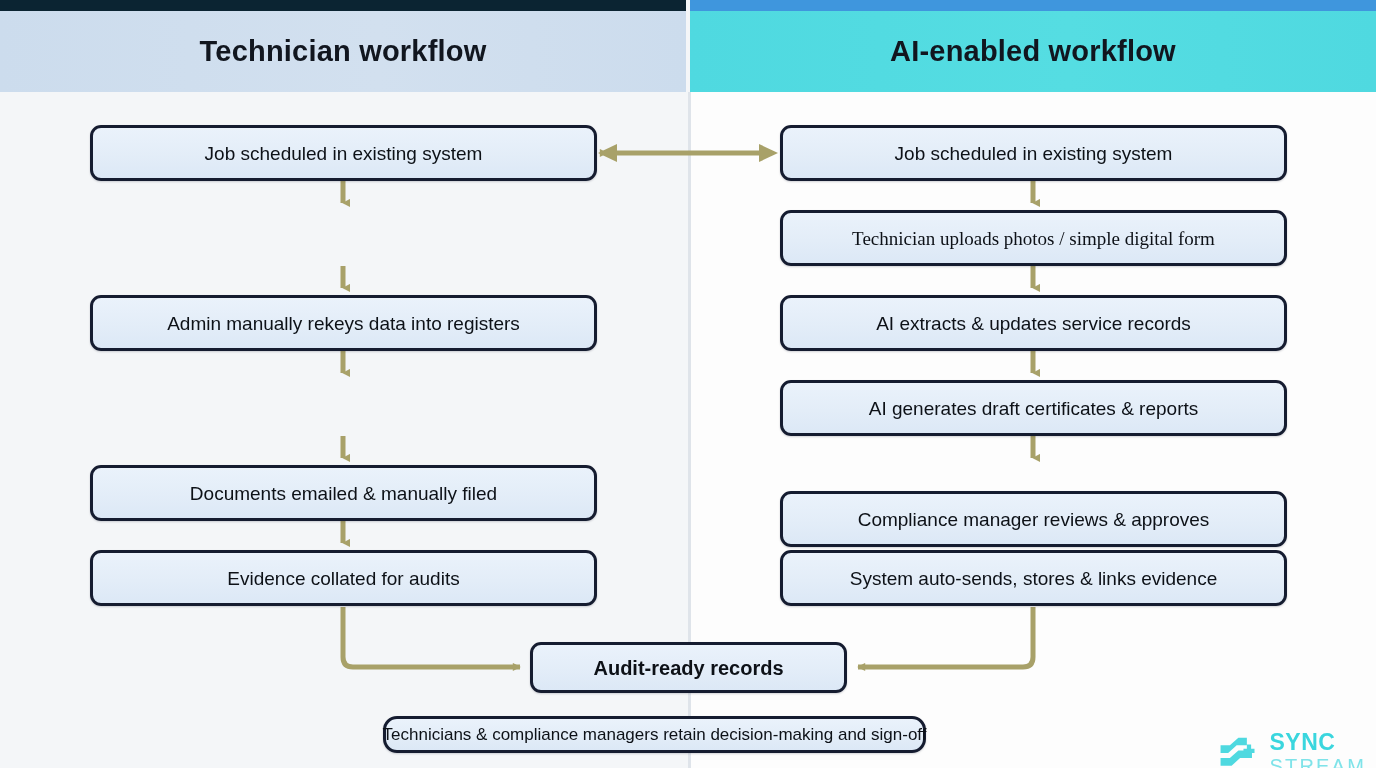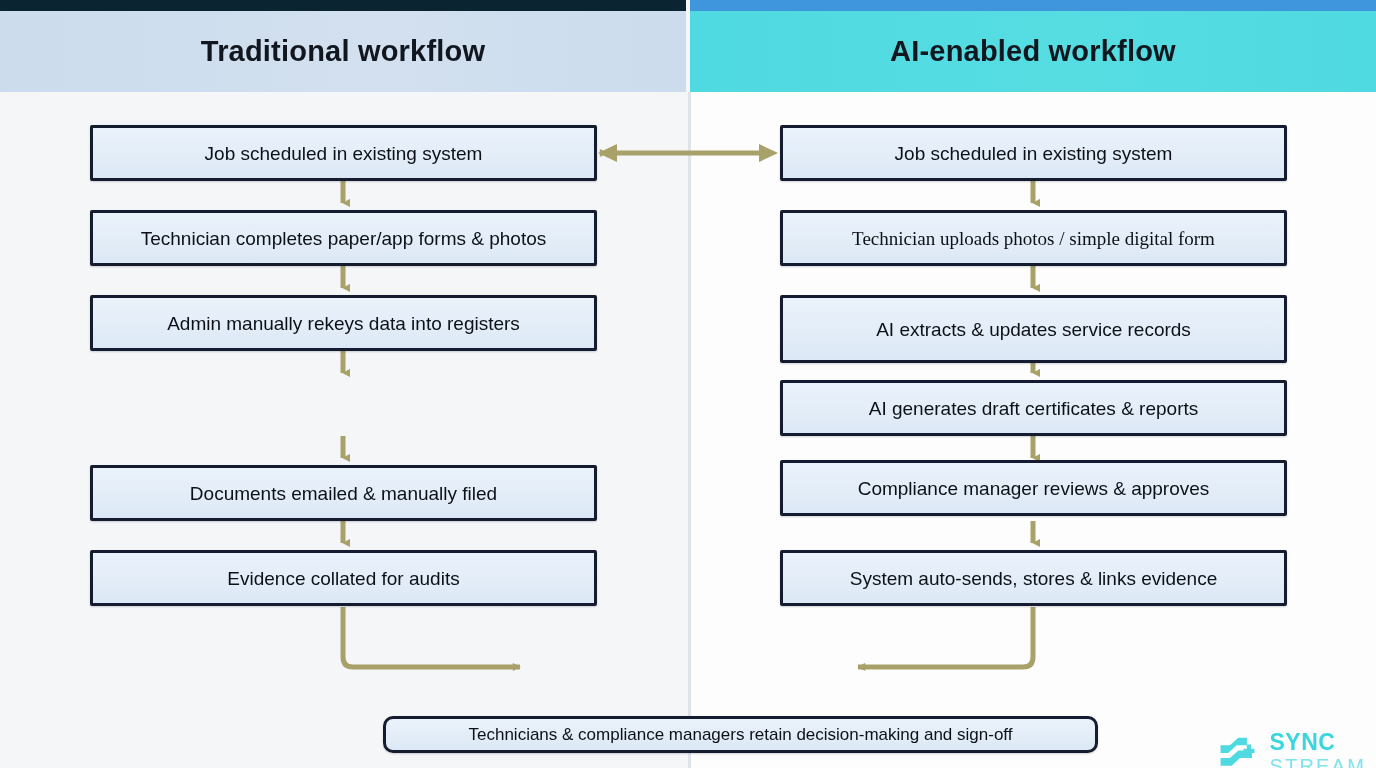--- a/index.html
+++ b/index.html
@@ -65,21 +65,21 @@
     color: #11161f;
     letter-spacing: 0.2px;
     white-space: nowrap;
   }
 
   
   .node {
     position: absolute;
     box-sizing: border-box;
     border: 3px solid #151c30;
-    border-radius: 2px;
+    border-radius: 11px;
     background: linear-gradient(180deg,#eaf2fb 0%, #e3edf8 55%, #dce8f6 100%);
     display: flex;
     align-items: center;
     justify-content: center;
     box-shadow: 0 1px 2px rgba(10,18,38,0.18);
   }
   .node-label {
     font-size: 19px;
     color: #0d1117;
     white-space: nowrap;
@@ -142,21 +142,21 @@
 
 <div id="canvas">
 
   <div class="panel-bg" id="panel-left-bg"></div>
   <div class="panel-bg" id="panel-right-bg"></div>
 
   <div class="accent-strip" id="accent-left"></div>
   <div class="accent-strip" id="accent-right"></div>
 
   <div class="header-band" id="header-left">
-    <span class="header-title">Traditional workflow</span>
+    <span class="header-title">Technician workflow</span>
   </div>
   <div class="header-band" id="header-right">
     <span class="header-title">AI-enabled workflow</span>
   </div>
 
   <div id="center-divider"></div>
 
   <svg id="connectors" viewBox="0 0 1376 768" xmlns="http://www.w3.org/2000/svg">
     <defs>
       <marker id="arrowDown" markerWidth="9" markerHeight="9" refX="4.5" refY="7.6" orient="auto" markerUnits="userSpaceOnUse">
@@ -196,54 +196,54 @@
     </g>
 
     <path d="M343 607 L343 657 Q343 667 353 667 L520 667" stroke="#a8a169" stroke-width="5" fill="none" stroke-linecap="butt" marker-end="url(#arrowRight)"></path>
 
     <path d="M1033 607 L1033 657 Q1033 667 1023 667 L858 667" stroke="#a8a169" stroke-width="5" fill="none" stroke-linecap="butt" marker-end="url(#arrowLeft)"></path>
   </svg>
 
   <div class="node" style="left:90px; top:125px; width:507px; height:56px;">
     <span class="node-label">Job scheduled in existing system</span>
   </div>
-  <div class="node" style="left:90px; top:210px; width:507px; height:56px;">
-    <span class="node-label">Technician completes paper/app forms &amp; photos</span>
-  </div>
   <div class="node" style="left:90px; top:295px; width:507px; height:56px;">
     <span class="node-label">Admin manually rekeys data into registers</span>
   </div>
   <div class="node" style="left:90px; top:465px; width:507px; height:56px;">
     <span class="node-label">Documents emailed &amp; manually filed</span>
   </div>
   <div class="node" style="left:90px; top:550px; width:507px; height:56px;align-items:center;">
     <span class="node-label">Evidence collated for audits</span>
   </div>
 
   <div class="node" style="left:780px; top:125px; width:507px; height:56px;">
     <span class="node-label">Job scheduled in existing system</span>
   </div>
   <div class="node" style="left:780px; top:210px; width:507px; height:56px;font-family:Liberation Serif, serif;">
     <span class="node-label">Technician uploads photos / simple digital form</span>
   </div>
-  <div class="node" style="left:780px; top:295px; width:507px; height:68px;text-align:right;">
+  <div class="node" style="left:780px; top:295px; width:507px; height:56px;text-align:right;">
     <span class="node-label">AI extracts &amp; updates service records</span>
   </div>
   <div class="node" style="left:780px; top:380px; width:507px; height:56px;">
     <span class="node-label">AI generates draft certificates &amp; reports</span>
   </div>
-  <div class="node" style="left:780px; top:460px; width:507px; height:56px;">
+  <div class="node" style="left:780px; top:491px; width:507px; height:56px;">
     <span class="node-label">Compliance manager reviews &amp; approves</span>
   </div>
   <div class="node" style="left:780px; top:550px; width:507px; height:56px;">
     <span class="node-label">System auto-sends, stores &amp; links evidence</span>
   </div>
 
-
-  <div class="node note" style="left:383px; top:716px; width:715px; height:37px;">
+  <div class="node emphasis" style="left:530px; top:642px; width:317px; height:51px;">
+    <span class="node-label">Audit-ready records</span>
+  </div>
+
+  <div class="node note" style="left:383px; top:716px; width:543px; height:37px;border-radius:14px;">
     <span class="node-label">Technicians &amp; compliance managers retain decision-making and sign-off</span>
   </div>
 
   <div id="brand-logo">
     <svg width="50" height="46" viewBox="0 0 50 46" xmlns="http://www.w3.org/2000/svg">
       <path d="M3 14 L14 14 L24 5 L34 5 L34 14 L22 14 L12 23 L3 23 Z" fill="#4fd9e0"></path>
       <path d="M3 29 L14 29 L24 20 L40 20 L40 29 L26 29 L16 38 L3 38 Z" fill="#4fd9e0"></path>
       <rect x="34" y="13" width="5" height="15" fill="#4fd9e0"></rect>
       <rect x="30" y="18" width="13" height="5" fill="#4fd9e0"></rect>
     </svg>

